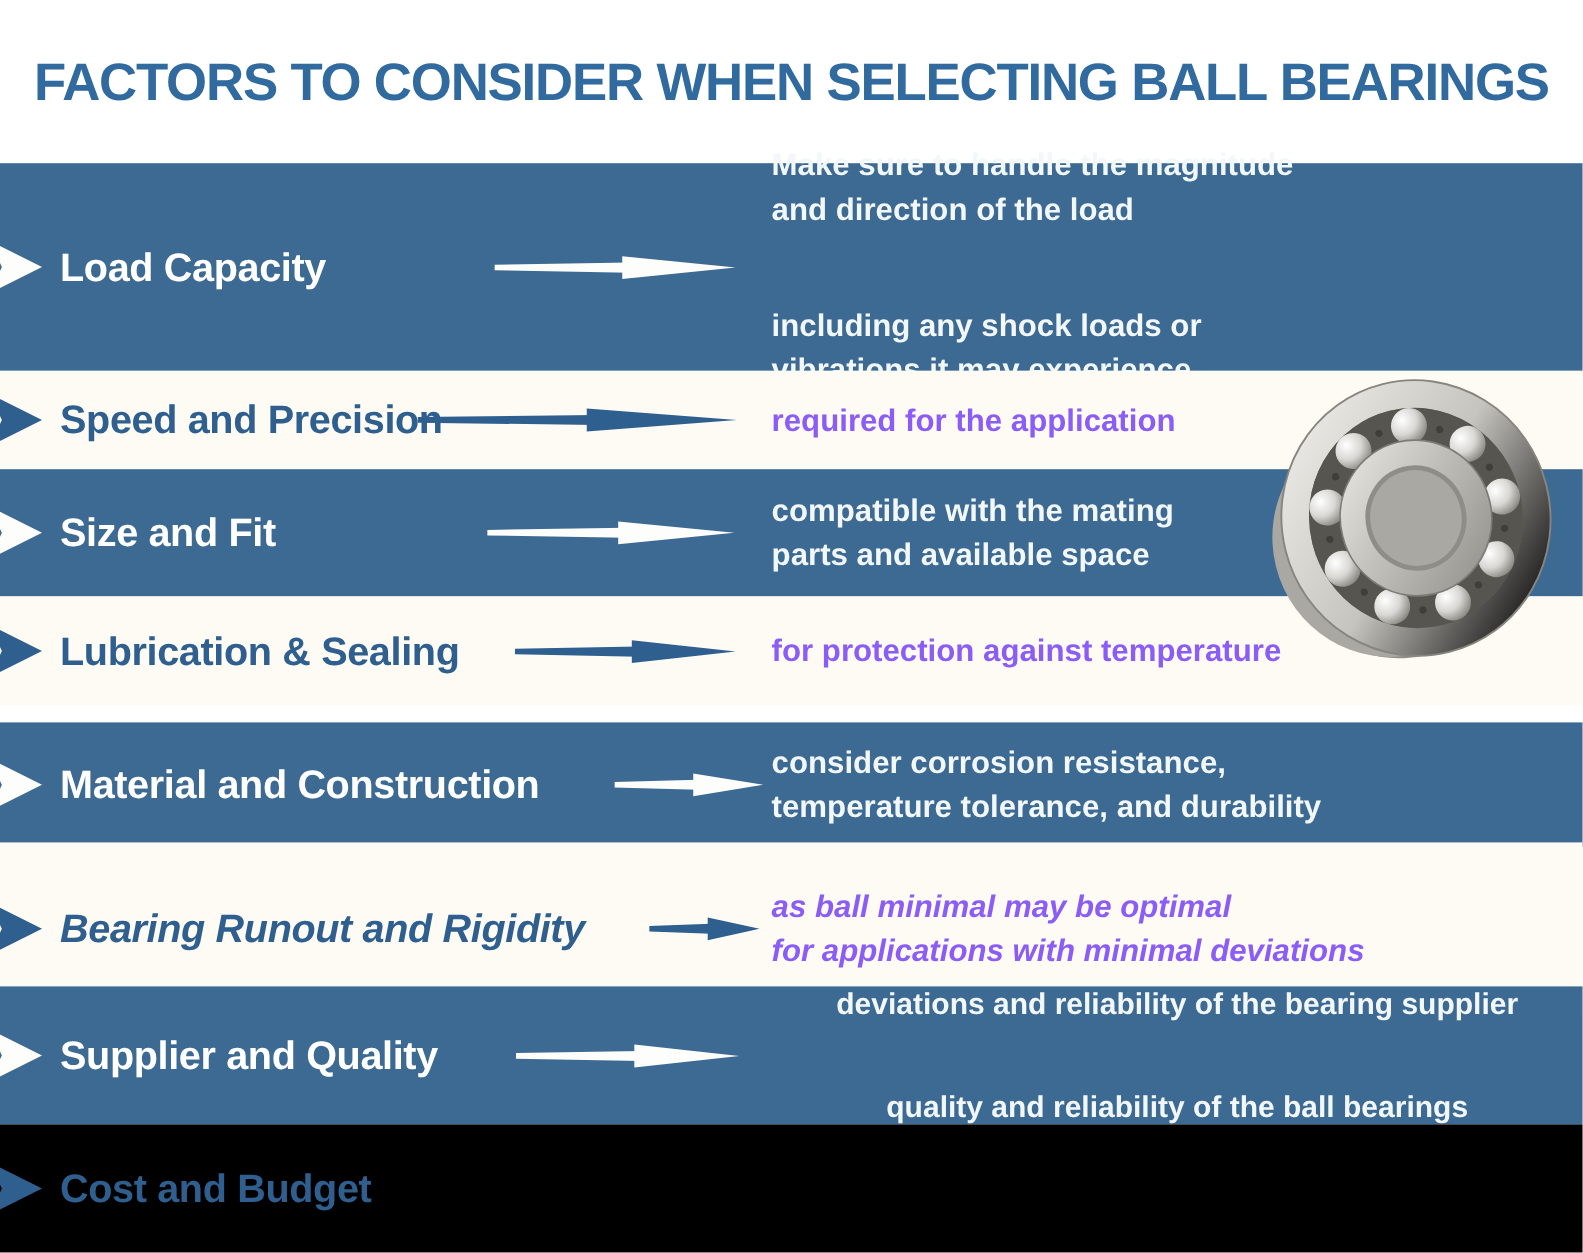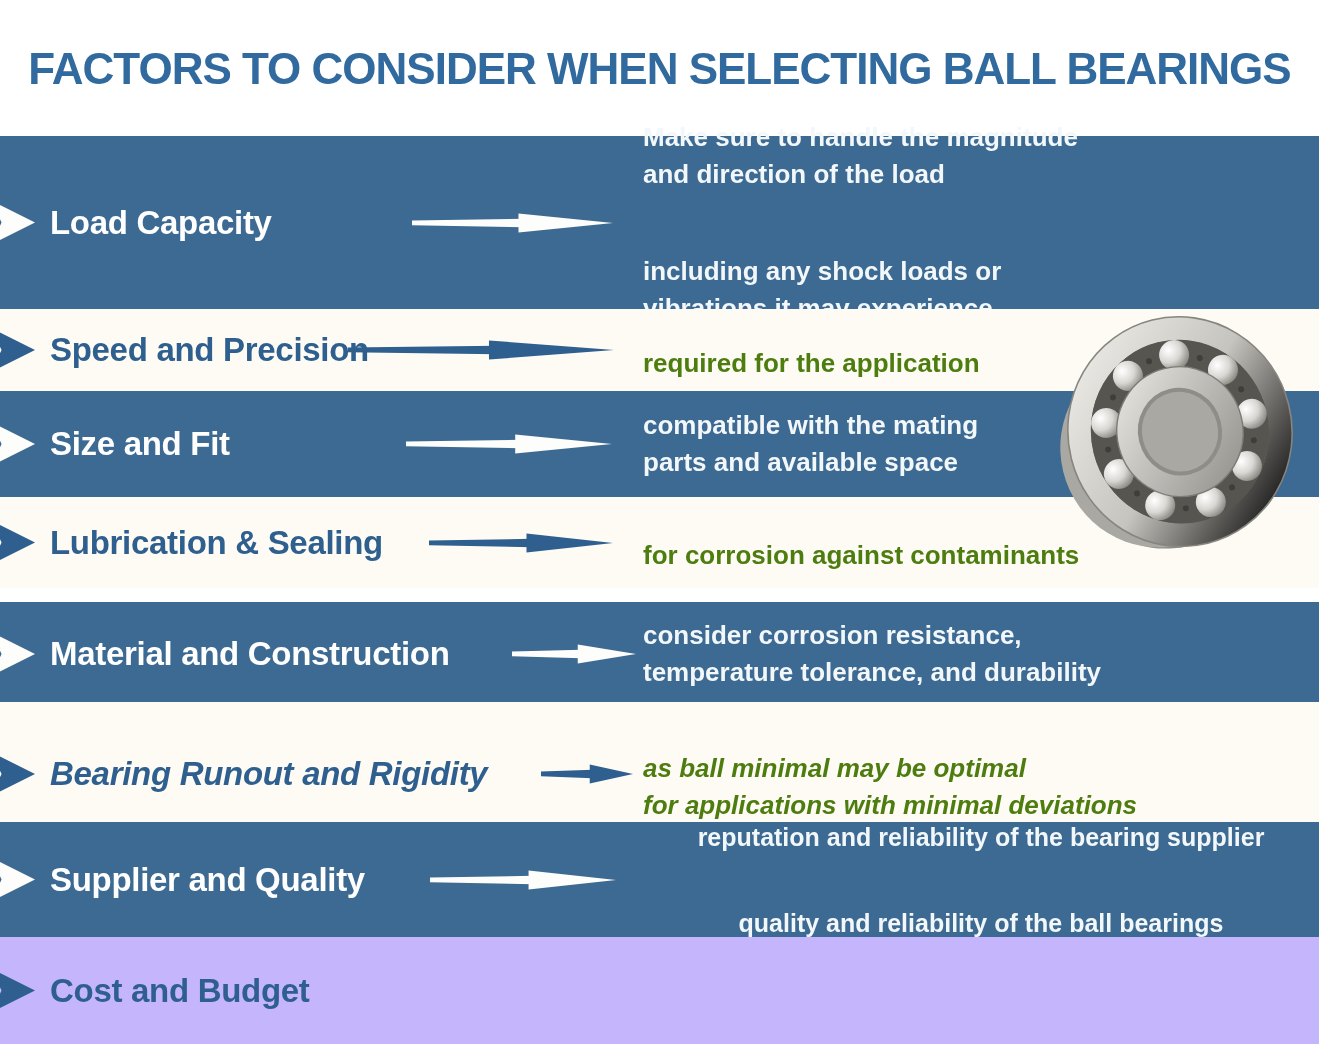--- a/index.html
+++ b/index.html
@@ -15,21 +15,21 @@
   .band{position:absolute;left:0;width:1319px;}
   .band.blue{background:#3c6a92;}
   .band.light{background:#fdfbf4;}
   .r1{top:136px;height:173px;}
   .r2{top:309px;height:82px;}
   .r3{top:391px;height:106px;padding-left:36px;}
   .r4{top:497px;height:91px;}
   .r5{top:602px;height:104px;}
   .r6{top:702px;height:144px;font-style:italic;}
   .r7{top:822px;height:115px;text-align:center;}
-  .r8{top:937px;height:107px;background:#c4b5fd;}
+  .r8{top:937px;height:107px;background:#000000;}
   .bullet{
     position:absolute;left:-9px;top:50%;transform:translateY(-50%);
     width:44px;height:44px;
     clip-path:polygon(0 0,100% 50%,0 100%,24% 50%);
   }
   .blue .bullet{background:#fdfdfb;}
   .light .bullet,.r8 .bullet{background:#2e5f8e;}
   .heading{
     position:absolute;left:50px;top:50%;transform:translateY(-50%);
     margin:0;font-size:33px;font-weight:bold;letter-spacing:-0.3px;white-space:nowrap;
@@ -45,21 +45,21 @@
   .r4 .arrow{left:429px;width:184px;}
   .r5 .arrow{left:512px;width:124px;}
   .r6 .arrow{left:541px;width:92px;}
   .r7 .arrow{left:430px;width:186px;}
   .desc{
     position:absolute;left:643px;top:0;height:100%;right:0;
     display:flex;flex-direction:column;justify-content:center;
     font-size:26px;font-weight:bold;line-height:37px;
   }
   .blue .desc{color:#f2f7fa;gap:44px;}
-  .light .desc{color:#4d7c0f;margin-top:13px;}
+  .light .desc{color:#8b5cf6;}
   .desc p{margin:0;}
   .r1 .desc p + p{margin-top:16px;}
   .r7 .desc{font-size:25px;line-height:38px;}
   .r7 .desc p + p{margin-top:4px;}
   .line{display:block;}
   .bearing{position:absolute;left:1039px;top:300px;width:280px;height:272px;z-index:5;}
 </style>
 </head>
 <body>
 
@@ -117,21 +117,21 @@
 
   <section class="band light r4">
     <span class="bullet"></span>
     <h2 class="heading">Lubrication &amp; Sealing</h2>
     <svg class="arrow" viewBox="0 0 200 26" preserveAspectRatio="none">
       <polygon points="0,10.6 112,8.8 112,17.2 0,15.2"></polygon>
         <polygon points="106,3.5 200,13 106,22.5"></polygon>
     </svg>
     <div class="desc">
       <p>
-          <span class="line">for corrosion against contaminants</span>
+          <span class="line">for protection against temperature</span>
         </p>
     </div>
   </section>
 
   <section class="band blue r5">
     <span class="bullet"></span>
     <h2 class="heading">Material and Construction</h2>
     <svg class="arrow" viewBox="0 0 200 26" preserveAspectRatio="none">
       <polygon points="0,10.6 112,8.8 112,17.2 0,15.2"></polygon>
         <polygon points="106,3.5 200,13 106,22.5"></polygon>
@@ -161,21 +161,21 @@
 
   <section class="band blue r7">
     <span class="bullet"></span>
     <h2 class="heading">Supplier and Quality</h2>
     <svg class="arrow" viewBox="0 0 200 26" preserveAspectRatio="none">
       <polygon points="0,10.6 112,8.8 112,17.2 0,15.2"></polygon>
         <polygon points="106,3.5 200,13 106,22.5"></polygon>
     </svg>
     <div class="desc">
       <p>
-          <span class="line">reputation and reliability of the bearing supplier</span>
+          <span class="line">deviations and reliability of the bearing supplier</span>
         </p>
       <p>
           <span class="line">quality and reliability of the ball bearings</span>
         </p>
     </div>
   </section>
 
   <section class="band r8">
     <span class="bullet"></span>
     <h2 class="heading">Cost and Budget</h2>

